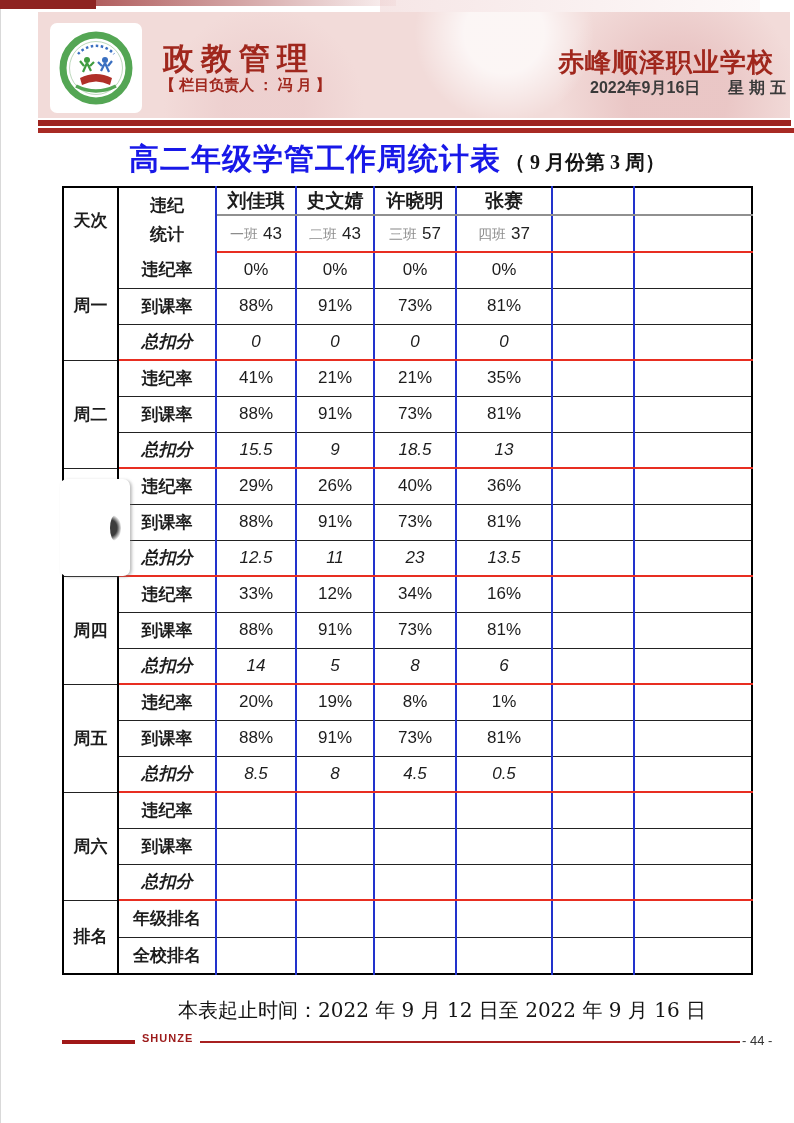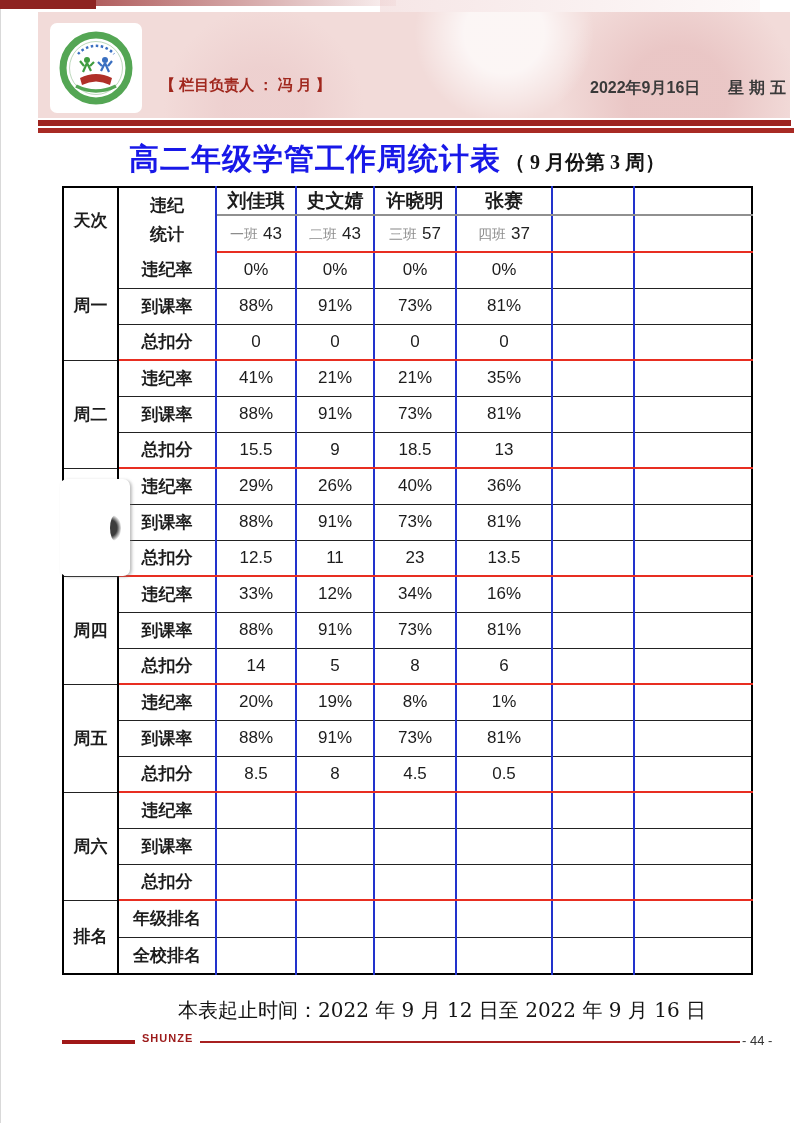--- a/index.html
+++ b/index.html
@@ -57,21 +57,21 @@
   tr.classrow{height:37px;}
   tr.classrow td{border-bottom:2.5px solid #e82e21;}
   .cls-name{color:#8c8c8c;font-size:14px;}
   .cls-num{color:#222;font-size:17px;margin-left:5px;}
   td.corner{font-weight:bold;font-size:19px;}
   td.statlbl{font-weight:bold;font-size:19px;}
   .statlbl-inner{display:flex;flex-direction:column;justify-content:space-between;height:52px;padding:4px 17px;}
   tr.drow{height:36px;}
   tr.rrow{height:37px;}
   tr.mid td{border-bottom:1.5px solid #222;}
-  tr.gend td{border-bottom:2.5px solid #e82e21;}
+  tr.gend td{border-bottom:2.5px solid #e82e21;font-style:italic;}
   td.daycell{font-weight:bold;font-size:21px;border-right:2px solid #000;}
   td.rowlbl{font-weight:bold;font-size:18px;}
   .lbl-black{color:#111;}
   .lbl-blue{color:#1f2ae0;}
   .lbl-red{color:#e01010;}
 
   
   .patch{position:absolute;left:60px;top:479px;width:70px;height:97px;background:#fff;
     border-radius:7px;box-shadow:2px 1px 3px rgba(110,110,110,.45);}
   .patch-blob{position:absolute;left:110px;top:515px;width:11px;height:26px;
@@ -105,21 +105,23 @@
         <circle cx="40" cy="40" r="26.5" fill="none" stroke="#bcd8bc" stroke-width="1"></circle>
         <path d="M 22 26 A 24 24 0 0 1 58 26" fill="none" stroke="#3a6fc0" stroke-width="2.5" stroke-dasharray="2.5 2.5"></path>
         <circle cx="31" cy="32" r="3" fill="#3f9c3f"></circle>
         <path d="M 31 35 L 27 44 M 31 35 L 35 43 M 28 38 L 24 33 M 34 38 L 38 34" stroke="#3f9c3f" stroke-width="2.2" fill="none"></path>
         <circle cx="49" cy="32" r="3" fill="#3a6fc0"></circle>
         <path d="M 49 35 L 45 43 M 49 35 L 53 44 M 46 38 L 42 34 M 52 38 L 56 33" stroke="#3a6fc0" stroke-width="2.2" fill="none"></path>
         <path d="M 24 50 Q 40 42 56 50 L 54 57 Q 40 50 26 57 Z" fill="#b03028"></path>
         <path d="M 20 58 Q 40 68 60 58" fill="none" stroke="#54a654" stroke-width="3.5"></path>
       </svg>
     </div>
+    <div class="hdr-section">政教管理</div>
     <div class="hdr-manager">【 栏目负责人 ： 冯 月 】</div>
+    <div class="hdr-school">赤峰顺泽职业学校</div>
     <div class="hdr-date">2022年9月16日</div>
     <div class="hdr-weekday">星期五</div>
   </div>
   <div class="rule1"></div>
   <div class="rule2"></div>
 
   <div class="title-row">
     <span class="title-main">高二年级学管工作周统计表</span><span class="title-sub">（ 9 月份第 3 周）</span>
   </div>
 

